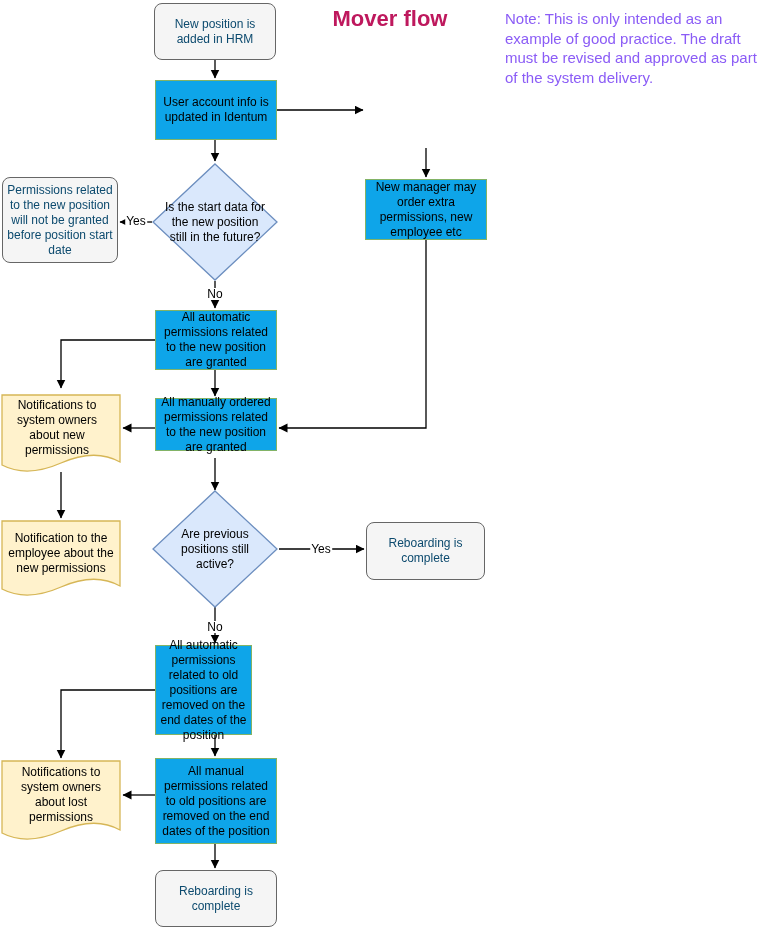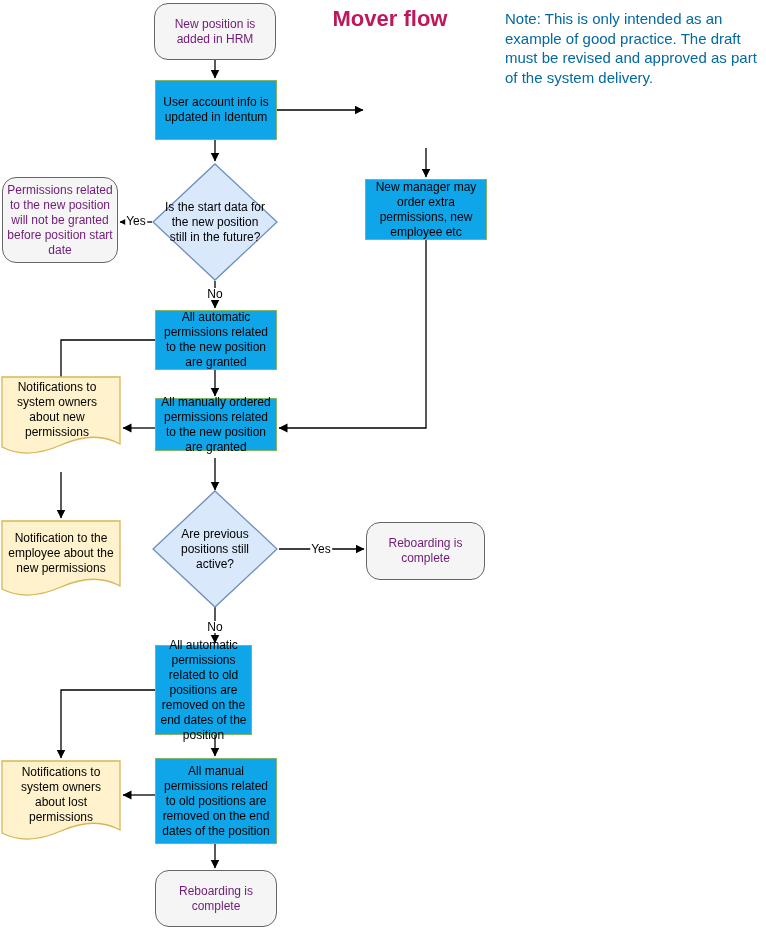--- a/index.html
+++ b/index.html
@@ -7,36 +7,36 @@
     position:relative;width:766px;height:931px;background:#ffffff;overflow:hidden;
     font-family:"Liberation Sans","DejaVu Sans",sans-serif;color:#000;
   }
   #edges{position:absolute;left:0;top:0;width:766px;height:931px;overflow:visible;}
   .node{
     position:absolute;display:flex;align-items:center;justify-content:center;
     text-align:center;font-size:12px;line-height:15px;box-sizing:border-box;
     padding:2px 3px;
   }
   .process{background:#0ea5e9;border:1px solid #82b366;}
-  .terminator{background:#f5f5f5;border:1px solid #666666;border-radius:14px;color:#701a75;}
+  .terminator{background:#f5f5f5;border:1px solid #666666;border-radius:8px;color:#0c4a6e;}
   .shape-svg-node{background:transparent;border:none;padding:0;}
   .shape-svg-node > svg{position:absolute;left:0;top:0;overflow:visible;}
   .shape-svg-node > .lbl{position:relative;z-index:2;display:block;padding:2px 4px;}
   .doc .lbl{margin-bottom:12px;}
   .edge-label{
     position:absolute;transform:translate(-50%,-50%);background:#ffffff;
     font-size:12px;line-height:12px;padding:0 1px;z-index:3;
   }
   #title{
     position:absolute;left:308px;top:6px;width:164px;text-align:center;
     font-size:22px;font-weight:bold;color:#be185d;
   }
   #note{
     position:absolute;left:505px;top:9px;width:262px;
-    font-size:15px;line-height:19.5px;color:#0369a1;
+    font-size:15px;line-height:19.5px;color:#8b5cf6;
   }
 </style>
 </head>
 <body>
 
 <div id="canvas">
 
   <svg id="edges" xmlns="http://www.w3.org/2000/svg">
     <defs>
       <marker id="arr" markerWidth="10" markerHeight="10" refX="8.5" refY="4.5" orient="auto" markerUnits="userSpaceOnUse">
@@ -89,21 +89,21 @@
   </div>
 
   <div class="node terminator" style="left:2px;top:177px;width:116px;height:86px">
     <span class="lbl">Permissions related to the new position will not be granted before position start date</span>
   </div>
 
   <div class="node process" style="left:155px;top:310px;width:122px;height:60px">
     <span class="lbl">All automatic permissions related to the new position are granted</span>
   </div>
 
-  <div class="node shape-svg-node doc" style="left:1px;top:376px;width:112px;height:80px">
+  <div class="node shape-svg-node doc" style="left:1px;top:394px;width:112px;height:80px">
     <svg width="120" height="80">
       <path d="M1,1 L119,1 L119,68 Q94,54 60,69 Q26,84 1,71 Z" fill="#fff2cc" stroke="#d6b656" stroke-width="1.3"></path>
     </svg>
     <span class="lbl">Notifications to system owners about new permissions</span>
   </div>
 
   <div class="node process" style="left:155px;top:398px;width:122px;height:53px">
     <span class="lbl">All manually ordered permissions related to the new position are granted</span>
   </div>
 

